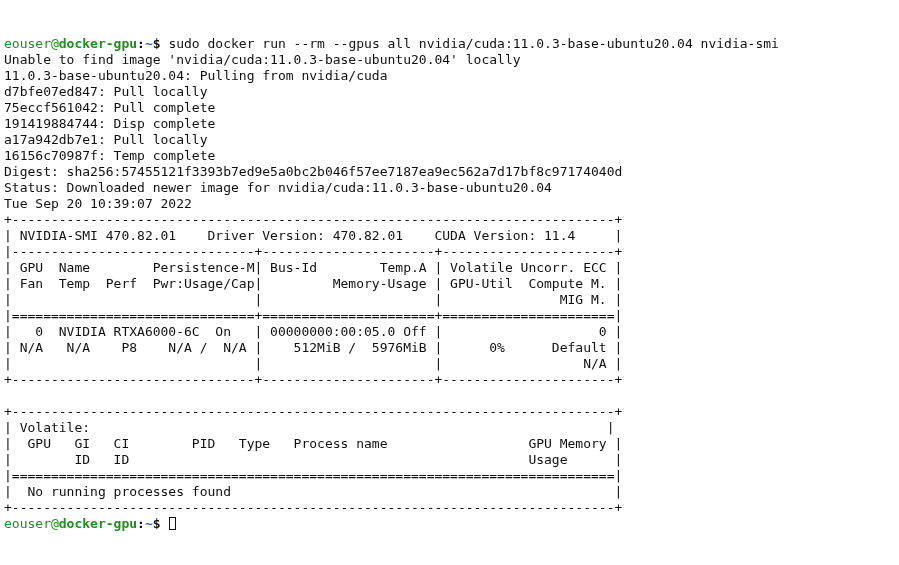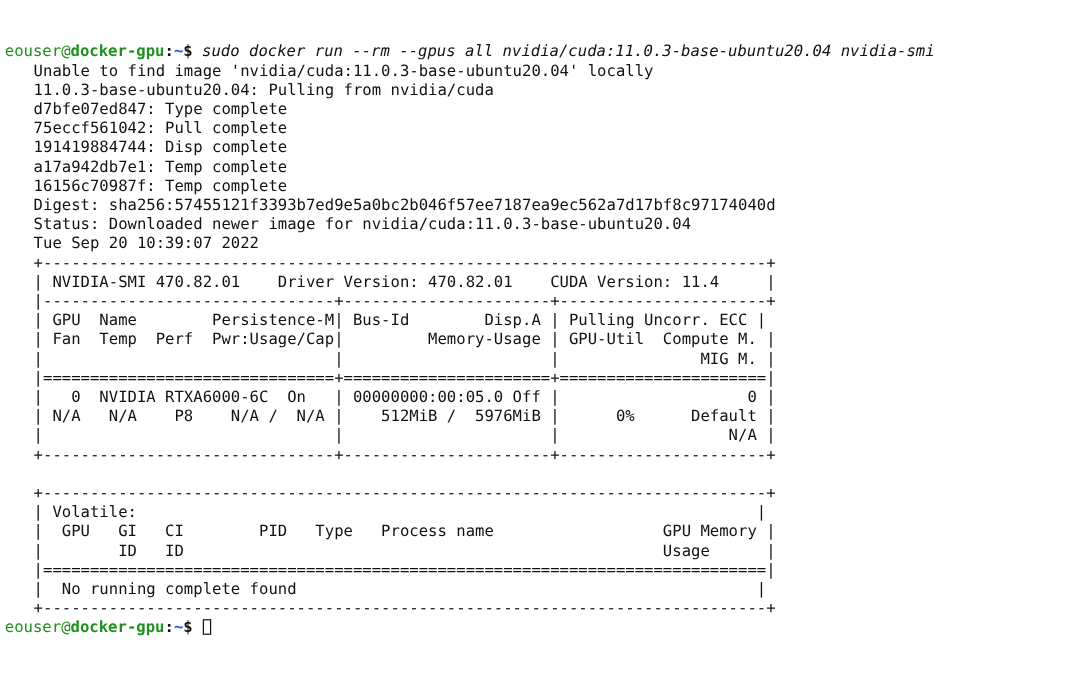--- a/index.html
+++ b/index.html
@@ -15,60 +15,60 @@
     white-space: pre;
     padding: 4px 4px 6px 4px;
     width: 899px;
     box-sizing: border-box;
   }
   .user { color: #1f8f1f; font-weight: normal; }
   .host { color: #1f8f1f; font-weight: bold; }
   .colon { color: #111111; font-weight: bold; }
   .path { color: #2b5adf; font-weight: bold; }
   .dollar { color: #111111; font-weight: bold; }
-  .cmd { color: #111111; font-style: italic; }
-  .out { color: #111111; margin-left: 24px; }
+  .cmd { color: #111111; }
+  .out { color: #111111; }
   .prompt-line { }
   .cursor {
     display: inline-block;
     width: 7px;
     height: 13px;
     border: 1px solid #111;
     box-sizing: border-box;
     vertical-align: -2px;
     margin-left: 1px;
   }
 </style>
 </head>
 <body>
 
 <span class="prompt-line"><span class="user">eouser</span><span class="user">@</span><span class="host">docker-gpu</span><span class="colon">:</span><span class="path">~</span><span class="dollar">$ </span><span class="cmd">sudo docker run --rm --gpus all nvidia/cuda:11.0.3-base-ubuntu20.04 nvidia-smi</span></span>
 <span class="out">Unable to find image 'nvidia/cuda:11.0.3-base-ubuntu20.04' locally</span>
 <span class="out">11.0.3-base-ubuntu20.04: Pulling from nvidia/cuda</span>
-<span class="out">d7bfe07ed847: Type complete</span>
+<span class="out">d7bfe07ed847: Pull locally</span>
 <span class="out">75eccf561042: Pull complete</span>
 <span class="out">191419884744: Disp complete</span>
-<span class="out">a17a942db7e1: Temp complete</span>
+<span class="out">a17a942db7e1: Pull locally</span>
 <span class="out">16156c70987f: Temp complete</span>
 <span class="out">Digest: sha256:57455121f3393b7ed9e5a0bc2b046f57ee7187ea9ec562a7d17bf8c97174040d</span>
 <span class="out">Status: Downloaded newer image for nvidia/cuda:11.0.3-base-ubuntu20.04</span>
 <span class="out">Tue Sep 20 10:39:07 2022</span>
 <span class="out">+-----------------------------------------------------------------------------+</span>
 <span class="out">| NVIDIA-SMI 470.82.01    Driver Version: 470.82.01    CUDA Version: 11.4     |</span>
 <span class="out">|-------------------------------+----------------------+----------------------+</span>
-<span class="out">| GPU  Name        Persistence-M| Bus-Id        Disp.A | Pulling Uncorr. ECC |</span>
+<span class="out">| GPU  Name        Persistence-M| Bus-Id        Temp.A | Volatile Uncorr. ECC |</span>
 <span class="out">| Fan  Temp  Perf  Pwr:Usage/Cap|         Memory-Usage | GPU-Util  Compute M. |</span>
 <span class="out">|                               |                      |               MIG M. |</span>
 <span class="out">|===============================+======================+======================|</span>
 <span class="out">|   0  NVIDIA RTXA6000-6C  On   | 00000000:00:05.0 Off |                    0 |</span>
 <span class="out">| N/A   N/A    P8    N/A /  N/A |    512MiB /  5976MiB |      0%      Default |</span>
 <span class="out">|                               |                      |                  N/A |</span>
 <span class="out">+-------------------------------+----------------------+----------------------+</span>
 <span class="out"></span>
 <span class="out">+-----------------------------------------------------------------------------+</span>
 <span class="out">| Volatile:                                                                  |</span>
 <span class="out">|  GPU   GI   CI        PID   Type   Process name                  GPU Memory |</span>
 <span class="out">|        ID   ID                                                   Usage      |</span>
 <span class="out">|=============================================================================|</span>
-<span class="out">|  No running complete found                                                 |</span>
+<span class="out">|  No running processes found                                                 |</span>
 <span class="out">+-----------------------------------------------------------------------------+</span>
 <span class="prompt-line"><span class="user">eouser</span><span class="user">@</span><span class="host">docker-gpu</span><span class="colon">:</span><span class="path">~</span><span class="dollar">$ </span><span class="cursor"></span></span>
 
 
 </body></html>

